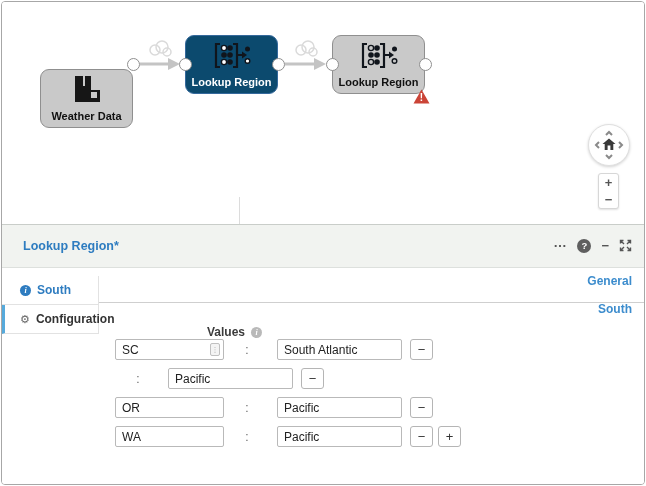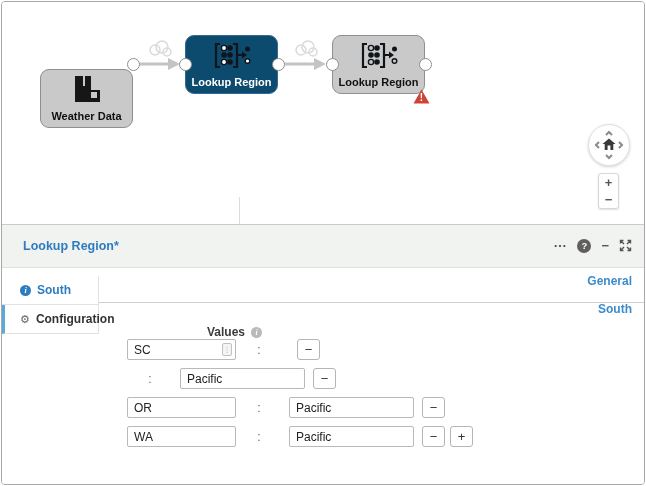--- a/index.html
+++ b/index.html
@@ -99,21 +99,21 @@
   
   .form { display:flex; padding-top:17px;flex-direction:column; }
   .form-label-col {
     width:163px; text-align:right; font-size:12px; font-weight:bold; color:#3c3c3c; padding-top:5px;
   }
   .label-info {
     display:inline-flex; width:11px; height:11px; border-radius:50%; background:#b9b9b9; color:#fff;
     font-size:8px; font-style:italic; font-weight:bold; font-family:"Liberation Serif", serif;
     align-items:center; justify-content:center; margin-left:6px; vertical-align:1px;
   }
-  .rows { margin-left:28px; }
+  .rows { margin-left:16px; }
   .vrow { display:flex; align-items:center; margin-bottom:8px; }
   .key-wrap { position:relative; }
   .kv-input {
     height:21px; border:1px solid #b9b9b9; border-radius:2px; font-size:12px; color:#222;
     padding:0 6px; font-family:"Liberation Sans", sans-serif; background:#fff;
   }
   .key-input { width:109px; }
   .val-input { width:125px; }
   .suggest-chip {
     position:absolute; right:4px; top:4px; width:10px; height:13px;
@@ -282,20 +282,21 @@
           </div>
 
           <div class="rows">
 
             <div class="vrow">
               <span class="key-wrap">
                 <input class="kv-input key-input" value="SC" style="">
                 <span class="suggest-chip">⋮</span>
               </span>
               <span class="colon">:</span>
+              <input class="kv-input val-input" value="South Atlantic" style="">
               <button class="row-btn">−</button>
             </div>
 
             <div class="vrow">
               <span class="colon">:</span>
               <input class="kv-input val-input" value="Pacific" style="">
               <button class="row-btn">−</button>
             </div>
 
             <div class="vrow">

